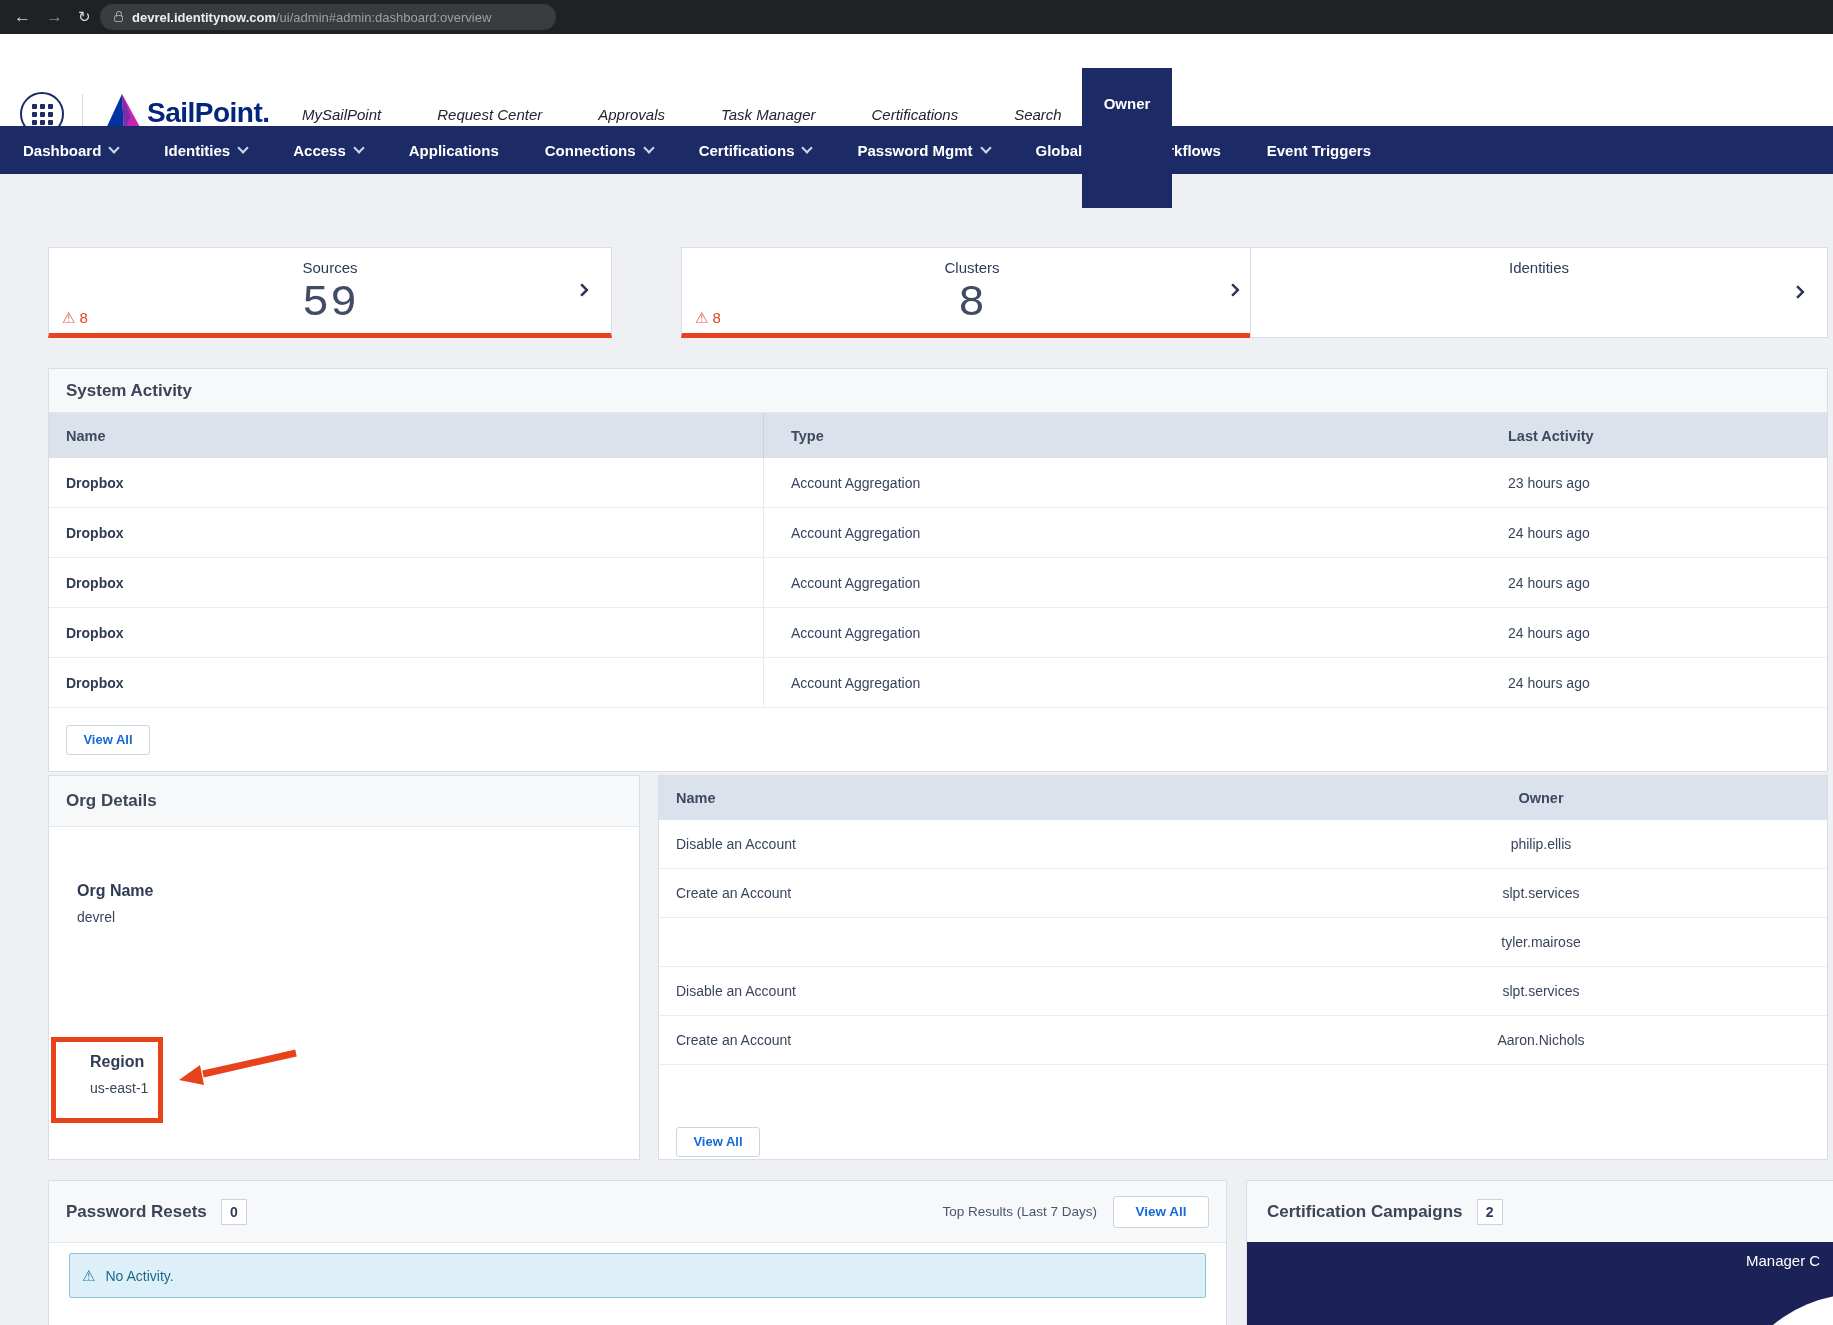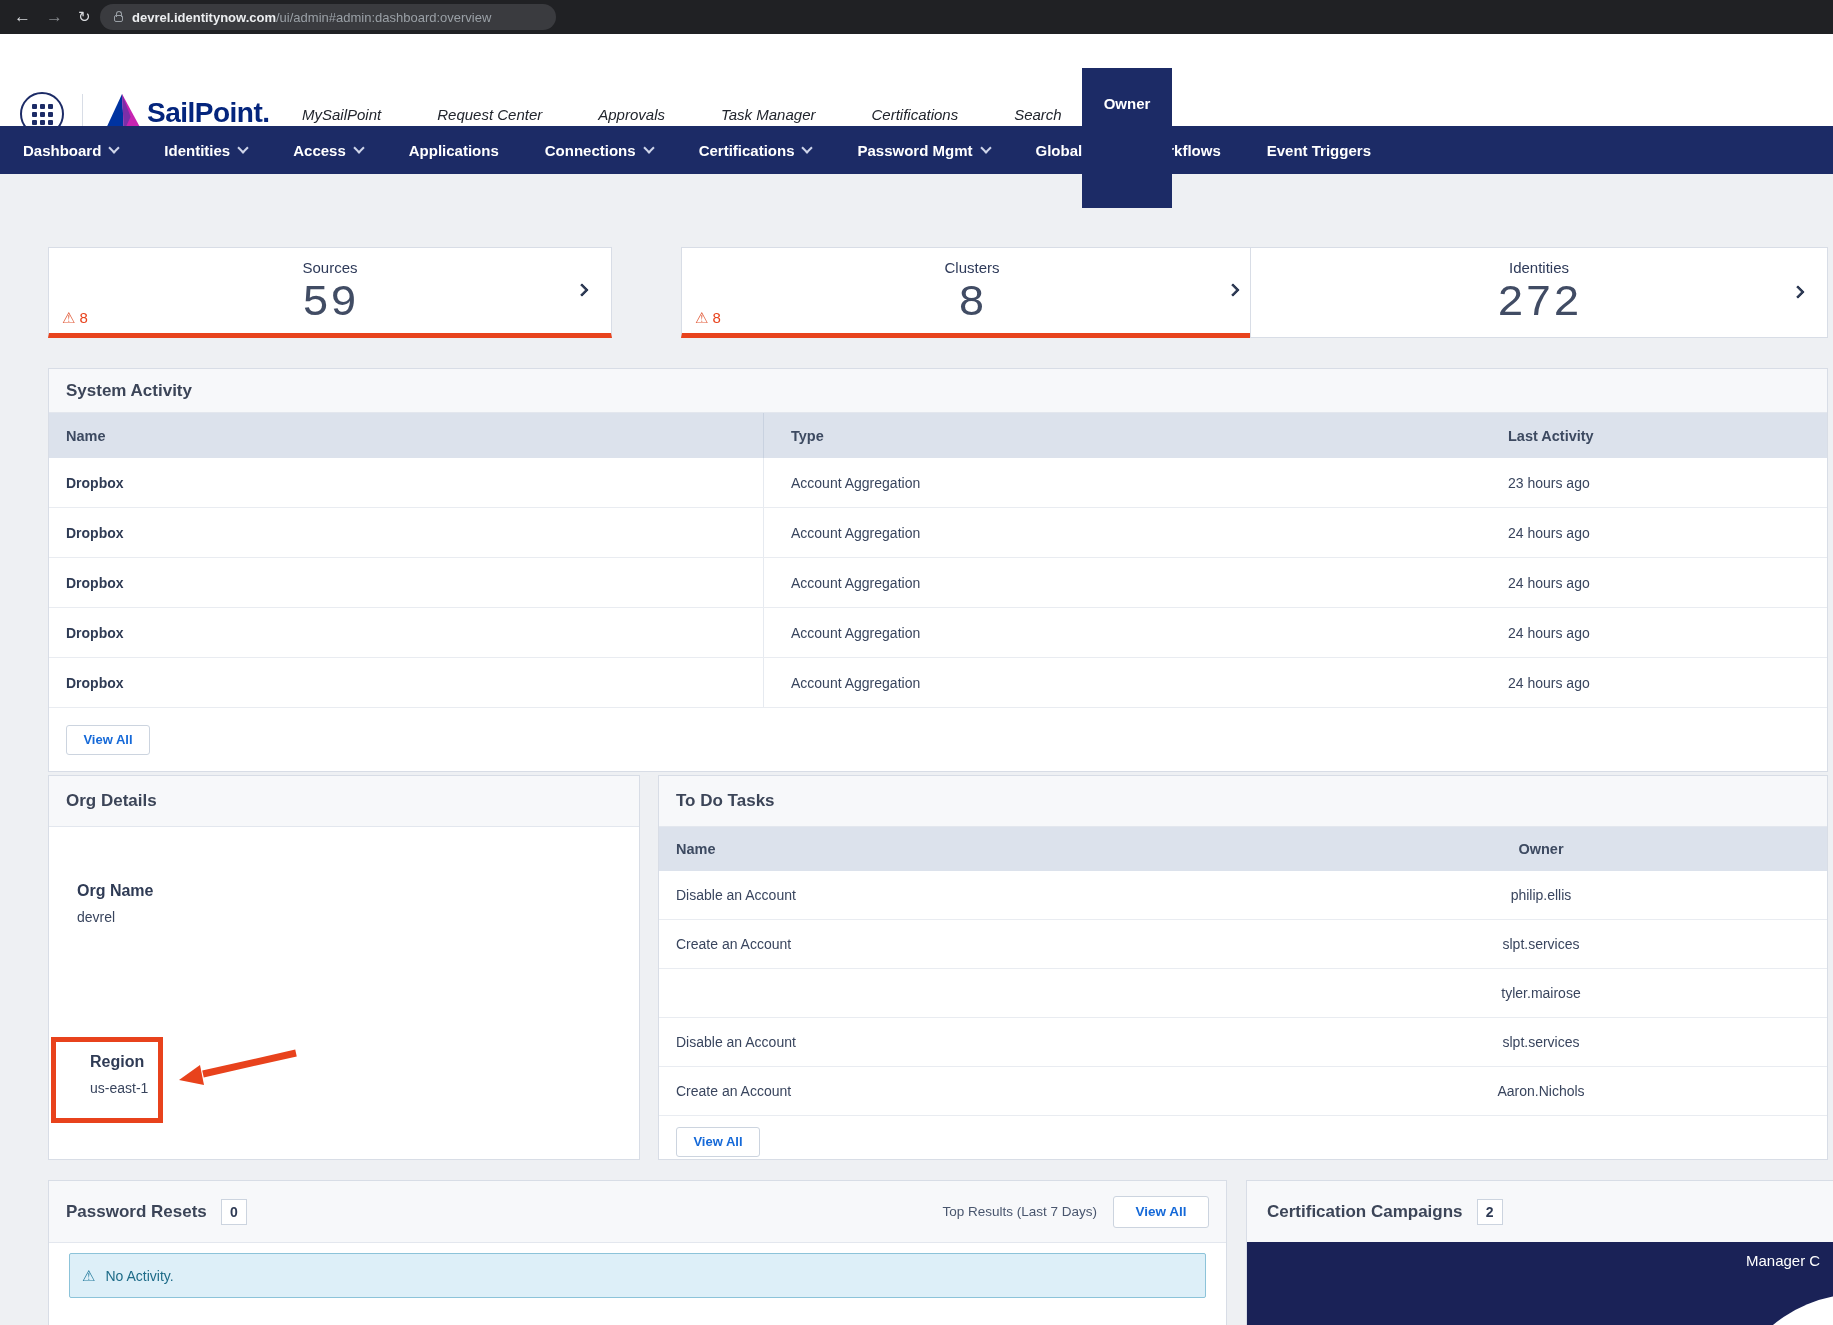--- a/index.html
+++ b/index.html
@@ -190,21 +190,20 @@
     <div class="chev-right"></div>
   </div>
   <div class="scard alert" style="left:649px; width:582px;margin-left:32px;">
     <div class="lbl">Clusters</div>
     <div class="num">8</div>
     <div class="warn"><span class="tri">⚠</span><span>8</span></div>
     <div class="chev-right"></div>
   </div>
   <div class="scard" style="left:1250px; width:578px;">
     <div class="lbl">Identities</div>
-    <div class="num">272</div>
     <div class="chev-right"></div>
   </div>
 
   <div class="card" style="left:48px; top:368px; width:1780px; height:404px;">
     <div class="card-title-bar" style="height:44px;">
       <span class="card-title">System Activity</span>
     </div>
     <div class="thead" style="height:45px;">
       <div class="th" style="left:17px;">Name</div>
       <div class="th col-type-divider" style="left:714px; padding-left:27px; width:300px;">Type</div>
@@ -250,23 +249,20 @@
       <div class="org-label">Region</div>
       <div class="org-value">us-east-1</div>
     </div>
     <svg class="red-arrow" width="140" height="55">
       <line x1="125" y1="12" x2="32" y2="33" stroke="#e8421c" stroke-width="7"></line>
       <polygon points="8,39 29,24 33,44" fill="#e8421c"></polygon>
     </svg>
   </div>
 
   <div class="card" style="left:658px; top:775px; width:1170px; height:385px;">
-    <div class="card-title-bar" style="height:51px;">
-      <span class="card-title">To Do Tasks</span>
-    </div>
     <div class="thead" style="height:44px;">
       <div class="th" style="left:17px;">Name</div>
       <div class="th" style="left:782px; width:200px; justify-content:center;">Owner</div>
     </div>
     <div class="trow" style="height:49px;">
       <div class="td" style="left:17px;">Disable an Account</div>
       <div class="td" style="left:782px; width:200px; justify-content:center;">philip.ellis</div>
     </div>
     <div class="trow" style="height:49px;">
       <div class="td" style="left:17px;">Create an Account</div>

